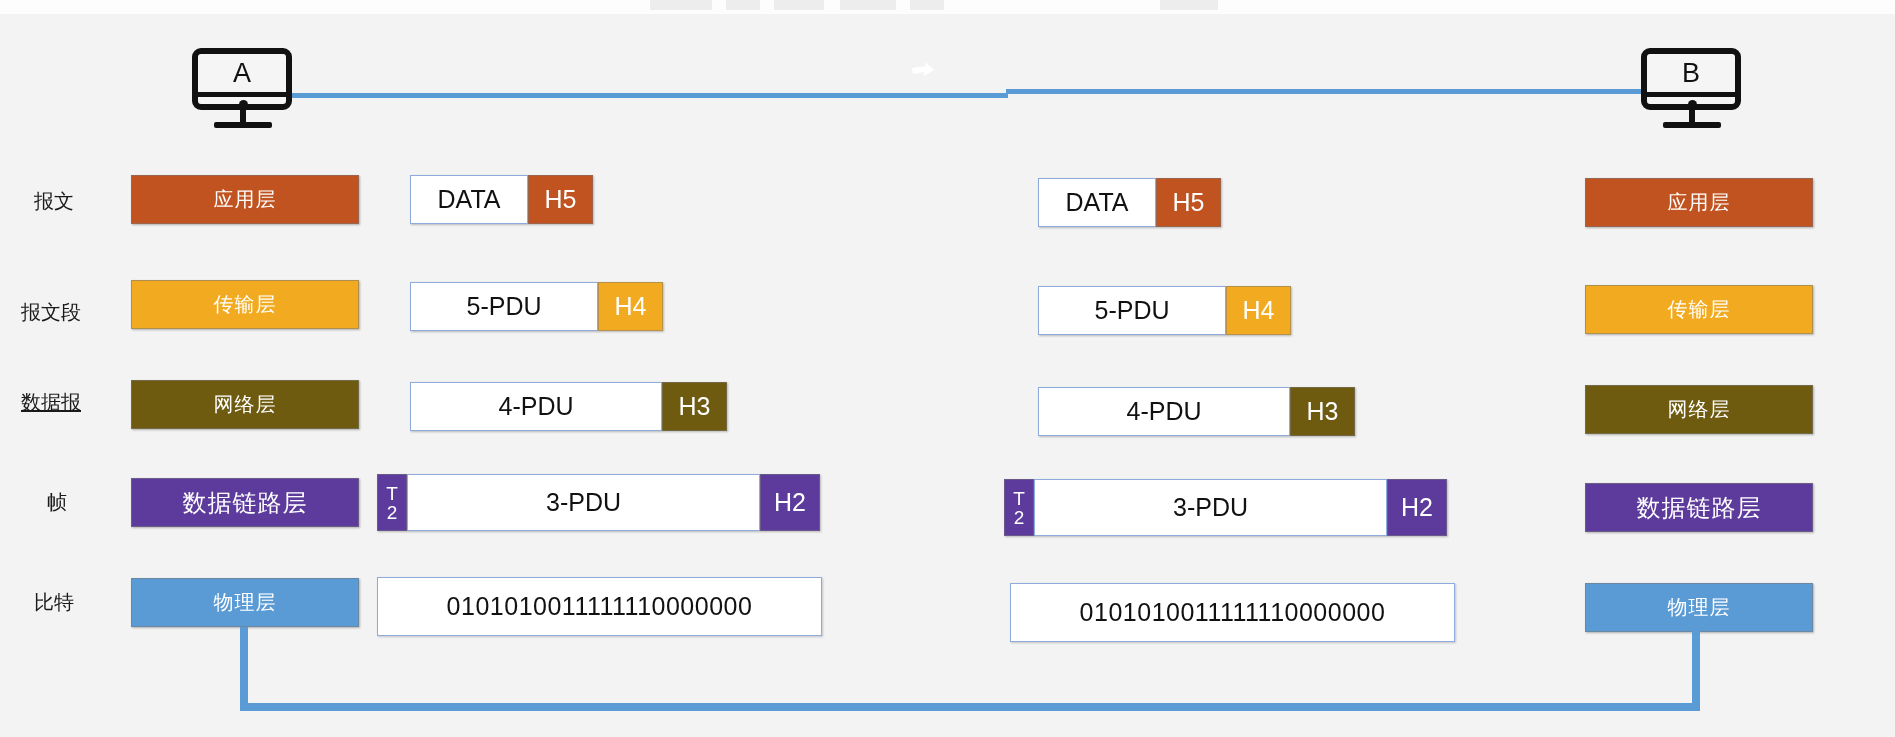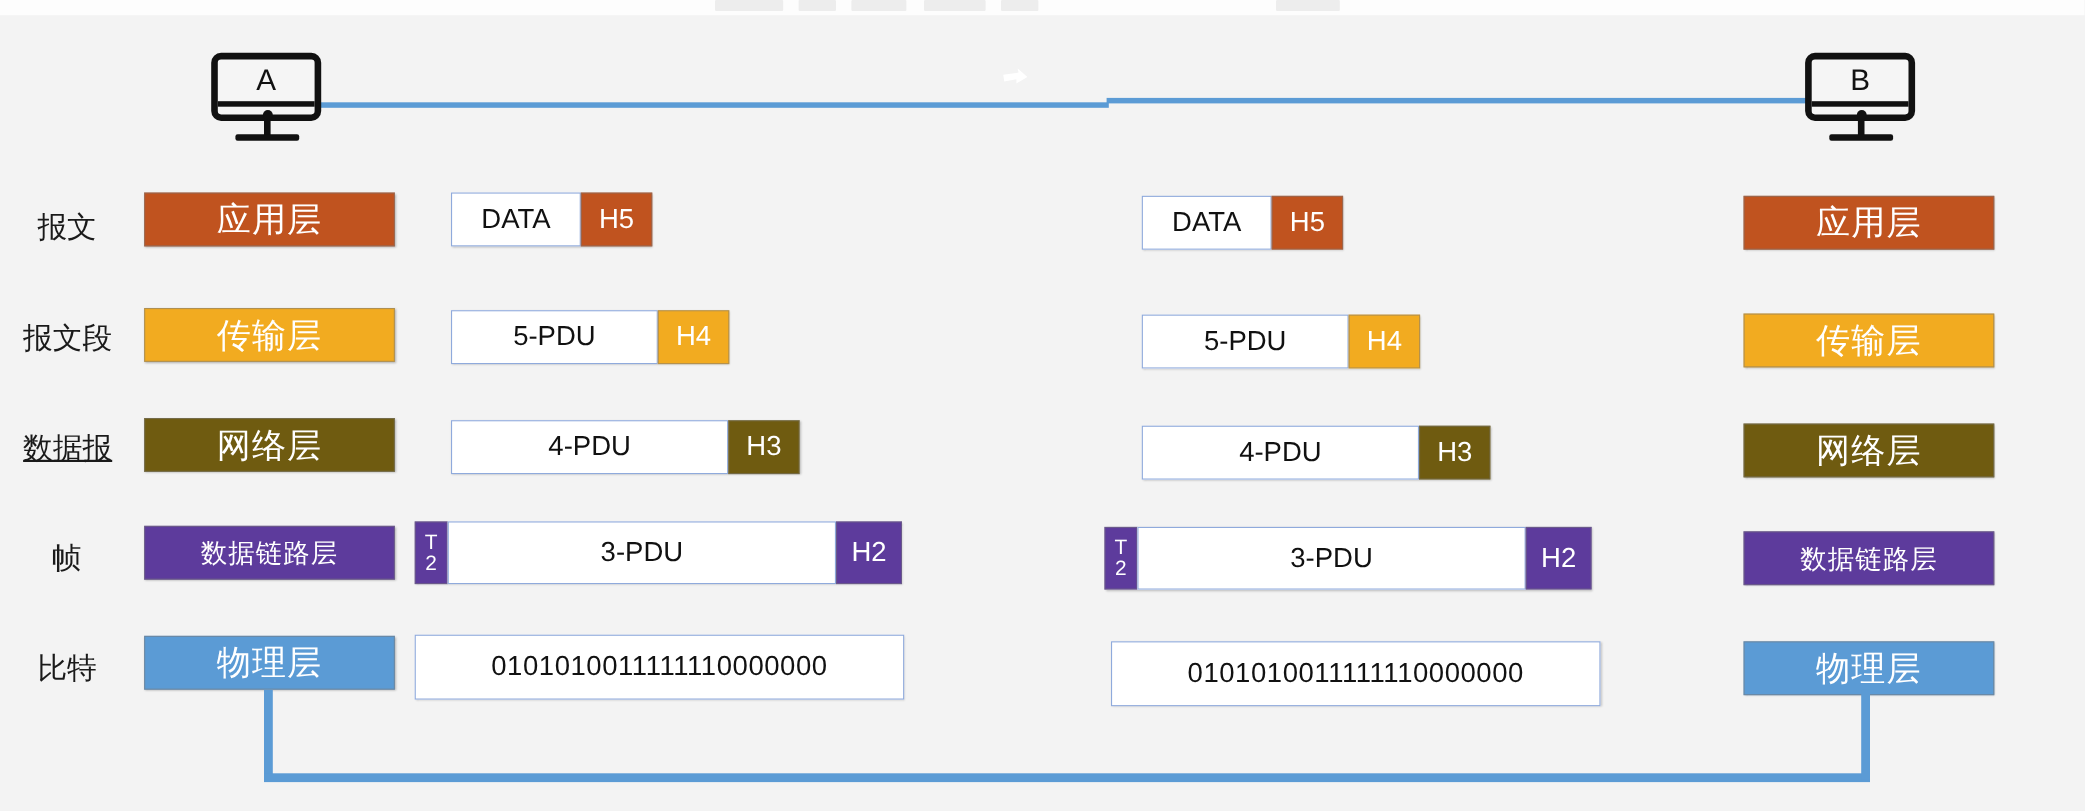--- a/index.html
+++ b/index.html
@@ -36,31 +36,31 @@
   .mon-base{position:absolute;left:22px;top:74px;width:58px;height:6px;background:#111;border-radius:2px;}
 
   
   .link{position:absolute;background:#5b9bd5;}
   .link-top{height:5px;}
   .cursor-arrow{position:absolute;width:26px;height:20px;}
 
   
   .rowlabel{
     position:absolute;
-    font-size:27px;color:#1a1a1a;
+    font-size:20px;color:#1a1a1a;
     font-family:"DejaVu Sans","Liberation Sans",sans-serif;
     white-space:nowrap;
     text-align:left;
   }
 
   
   .layerbox{
     position:absolute;height:49px;
     display:flex;align-items:center;justify-content:center;
-    color:#ffffff;font-size:31px;
+    color:#ffffff;font-size:20px;
     border:1px solid rgba(120,120,120,.55);
     box-shadow:1px 1px 2px rgba(0,0,0,.28);
     box-sizing:border-box;
     font-family:"DejaVu Sans","Liberation Sans",sans-serif;
     letter-spacing:1px;
   }
 
   
   .pdu{position:absolute;height:49px;display:flex;align-items:stretch;
        box-shadow:1px 1px 2px rgba(0,0,0,.25);}
@@ -128,21 +128,21 @@
   <div class="pdu" style="left:410px;top:175px;">
     <div class="pdu-payload" style="width:118px;">DATA</div>
     <div class="pdu-header" style="width:65px;background:#c0531f;">H5</div>
   </div>
   <div class="pdu" style="left:1038px;top:178px;">
     <div class="pdu-payload" style="width:118px;">DATA</div>
     <div class="pdu-header" style="width:65px;background:#c0531f;">H5</div>
   </div>
   <div class="layerbox" style="left:1585px;top:178px;width:228px;background:#c0531f;">应用层</div>
 
-  <div class="rowlabel" style="left:21px;top:289px;">报文段</div>
+  <div class="rowlabel" style="left:21px;top:299px;">报文段</div>
   <div class="layerbox" style="left:131px;top:280px;width:228px;background:#f2ab20;">传输层</div>
   <div class="pdu" style="left:410px;top:282px;">
     <div class="pdu-payload" style="width:188px;">5-PDU</div>
     <div class="pdu-header" style="width:65px;background:#f2ab20;">H4</div>
   </div>
   <div class="pdu" style="left:1038px;top:286px;">
     <div class="pdu-payload" style="width:188px;">5-PDU</div>
     <div class="pdu-header" style="width:65px;background:#f2ab20;">H4</div>
   </div>
   <div class="layerbox" style="left:1585px;top:285px;width:228px;background:#f2ab20;">传输层</div>

